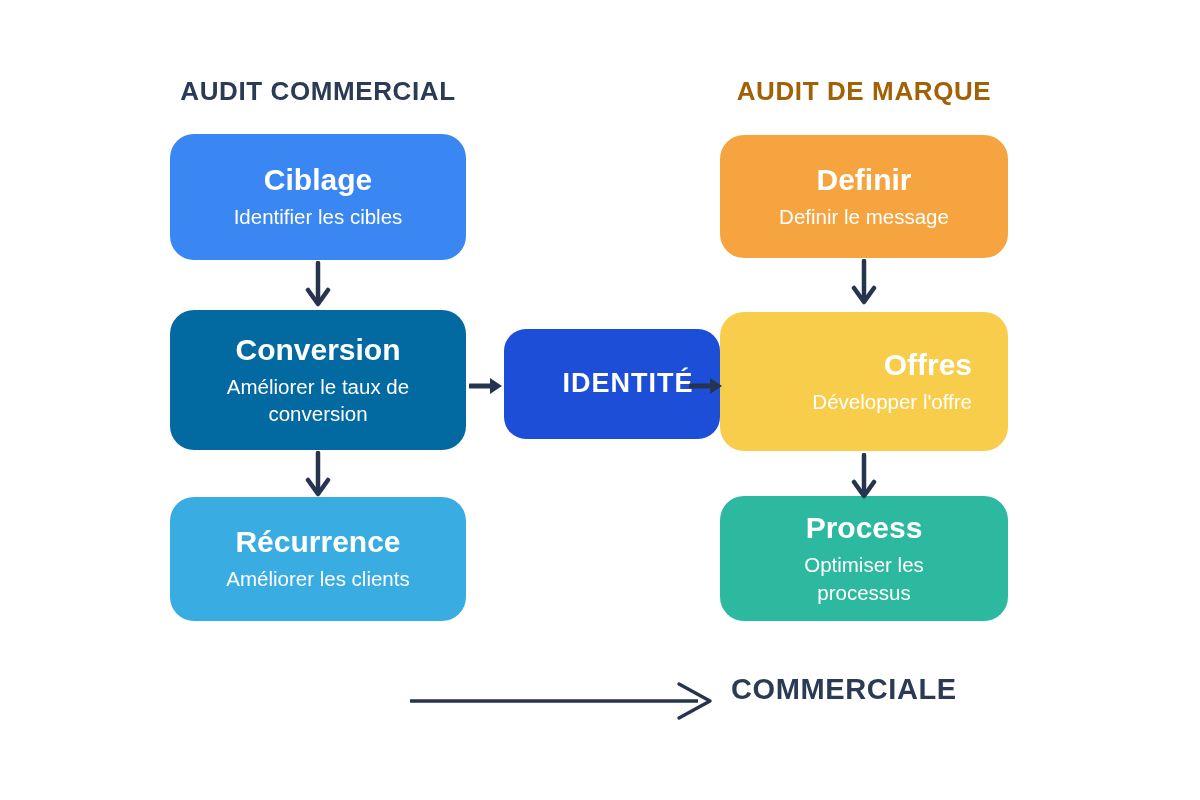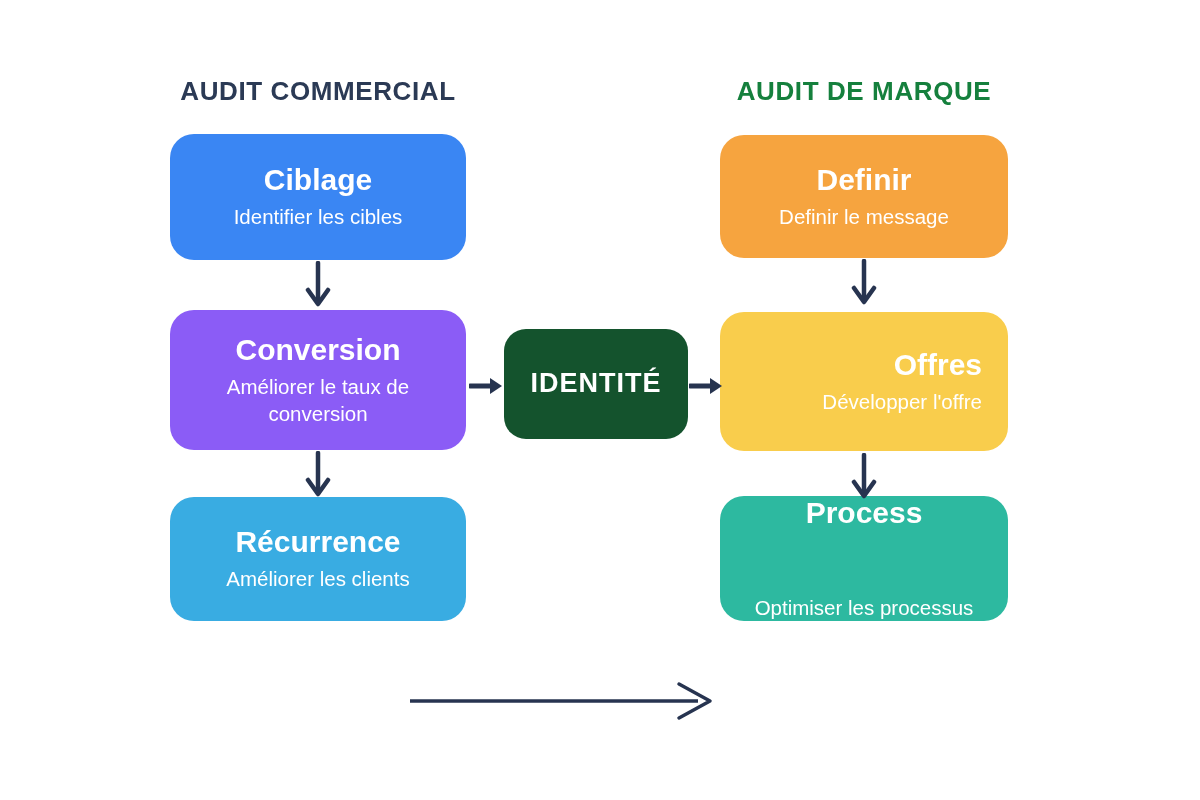--- a/index.html
+++ b/index.html
@@ -9,21 +9,21 @@
   }
   .col-header{
     position:absolute;top:76px;font-size:26px;font-weight:bold;
     letter-spacing:.6px;text-align:center;white-space:nowrap;
   }
   .col-header.left{left:170px;width:296px;}
   .col-header.right{left:720px;width:288px;}
   .box{
     position:absolute;border-radius:24px;color:#ffffff;
     display:flex;flex-direction:column;align-items:center;justify-content:center;
-    text-align:center;padding:0 26px;box-sizing:border-box;
+    text-align:center;padding:0 36px;box-sizing:border-box;
   }
   .box-title{font-size:30px;font-weight:bold;margin-bottom:7px;line-height:1.1;}
   .box-sub{font-size:20.5px;line-height:1.32;}
   #box-l0{left:170px;top:134px;width:296px;height:126px;}
   #box-l1{left:170px;top:310px;width:296px;height:140px;}
   #box-l2{left:170px;top:497px;width:296px;height:124px;}
   #box-r0{left:720px;top:135px;width:288px;height:123px;}
   #box-r1{left:720px;top:312px;width:288px;height:139px;align-items:flex-end;}
   #box-r2{left:720px;top:496px;width:288px;height:125px;}
   .center-box{
@@ -46,53 +46,53 @@
     white-space:nowrap;
   }
 </style>
 </head>
 <body>
 
 <div class="canvas" style="background: rgb(255, 255, 255);">
 
   <div class="col-header left" style="color: rgb(43, 58, 85);">AUDIT COMMERCIAL</div>
 
-  <div class="col-header right" style="color: #15803d;">AUDIT DE MARQUE</div>
+  <div class="col-header right" style="color: #a16207;">AUDIT DE MARQUE</div>
 
   <div class="box" id="box-l0" style="background: rgb(58, 134, 243);">
     <div class="box-title">Ciblage</div>
     <div class="box-sub">Identifier les cibles</div>
   </div>
 
-  <div class="box" id="box-l1" style="background: #8b5cf6;">
+  <div class="box" id="box-l1" style="background: #0369a1;">
     <div class="box-title">Conversion</div>
     <div class="box-sub">Améliorer le taux de conversion</div>
   </div>
 
   <div class="box" id="box-l2" style="background: rgb(57, 172, 226);">
     <div class="box-title">Récurrence</div>
     <div class="box-sub">Améliorer les clients</div>
   </div>
 
   <div class="box" id="box-r0" style="background: rgb(246, 164, 63);">
     <div class="box-title">Definir</div>
     <div class="box-sub">Definir le message</div>
   </div>
 
   <div class="box" id="box-r1" style="background: rgb(249, 205, 76);">
     <div class="box-title">Offres</div>
     <div class="box-sub">Développer l'offre</div>
   </div>
 
-  <div class="box" id="box-r2" style="background: rgb(45, 185, 160); justify-content: space-between;">
+  <div class="box" id="box-r2" style="background: rgb(45, 185, 160);">
     <div class="box-title">Process</div>
     <div class="box-sub">Optimiser les processus</div>
   </div>
 
-  <div class="center-box" style="background: #14532d;">
+  <div class="center-box" style="background: #1d4ed8; padding-left: 32px;">
     <span>IDENTITÉ</span>
   </div>
 
   <svg class="arrow" id="arr-l1" width="26" height="48" viewBox="0 0 26 48" style="color: rgb(39, 52, 80);">
     <line x1="13" y1="2" x2="13" y2="40" stroke="currentColor" stroke-width="4.5" stroke-linecap="round"></line>
     <polyline points="3,29 13,43 23,29" fill="none" stroke="currentColor" stroke-width="4.5" stroke-linecap="round" stroke-linejoin="round"></polyline>
   </svg>
   <svg class="arrow" id="arr-l2" width="26" height="48" viewBox="0 0 26 48" style="color: rgb(39, 52, 80);">
     <line x1="13" y1="2" x2="13" y2="40" stroke="currentColor" stroke-width="4.5" stroke-linecap="round"></line>
     <polyline points="3,29 13,43 23,29" fill="none" stroke="currentColor" stroke-width="4.5" stroke-linecap="round" stroke-linejoin="round"></polyline>
@@ -114,15 +114,16 @@
     <line x1="1" y1="12" x2="23" y2="12" stroke="currentColor" stroke-width="5" stroke-linecap="round"></line>
     <polygon points="21,4 33,12 21,20" fill="currentColor"></polygon>
   </svg>
 
   <svg class="arrow" id="arr-result" width="312" height="44" viewBox="0 0 312 44" style="color: rgb(39, 52, 80);">
     <line x1="2" y1="22" x2="290" y2="22" stroke="currentColor" stroke-width="3.5"></line>
     <polyline points="271,5 302,22 271,39" fill="none" stroke="currentColor" stroke-width="3.5" stroke-linejoin="round" stroke-linecap="round"></polyline>
   </svg>
 
   <div class="result-label" style="color: rgb(43, 58, 85);">
+    <div>COMMERCIALE</div>
   </div>
 
 </div>
 
 </body></html>

